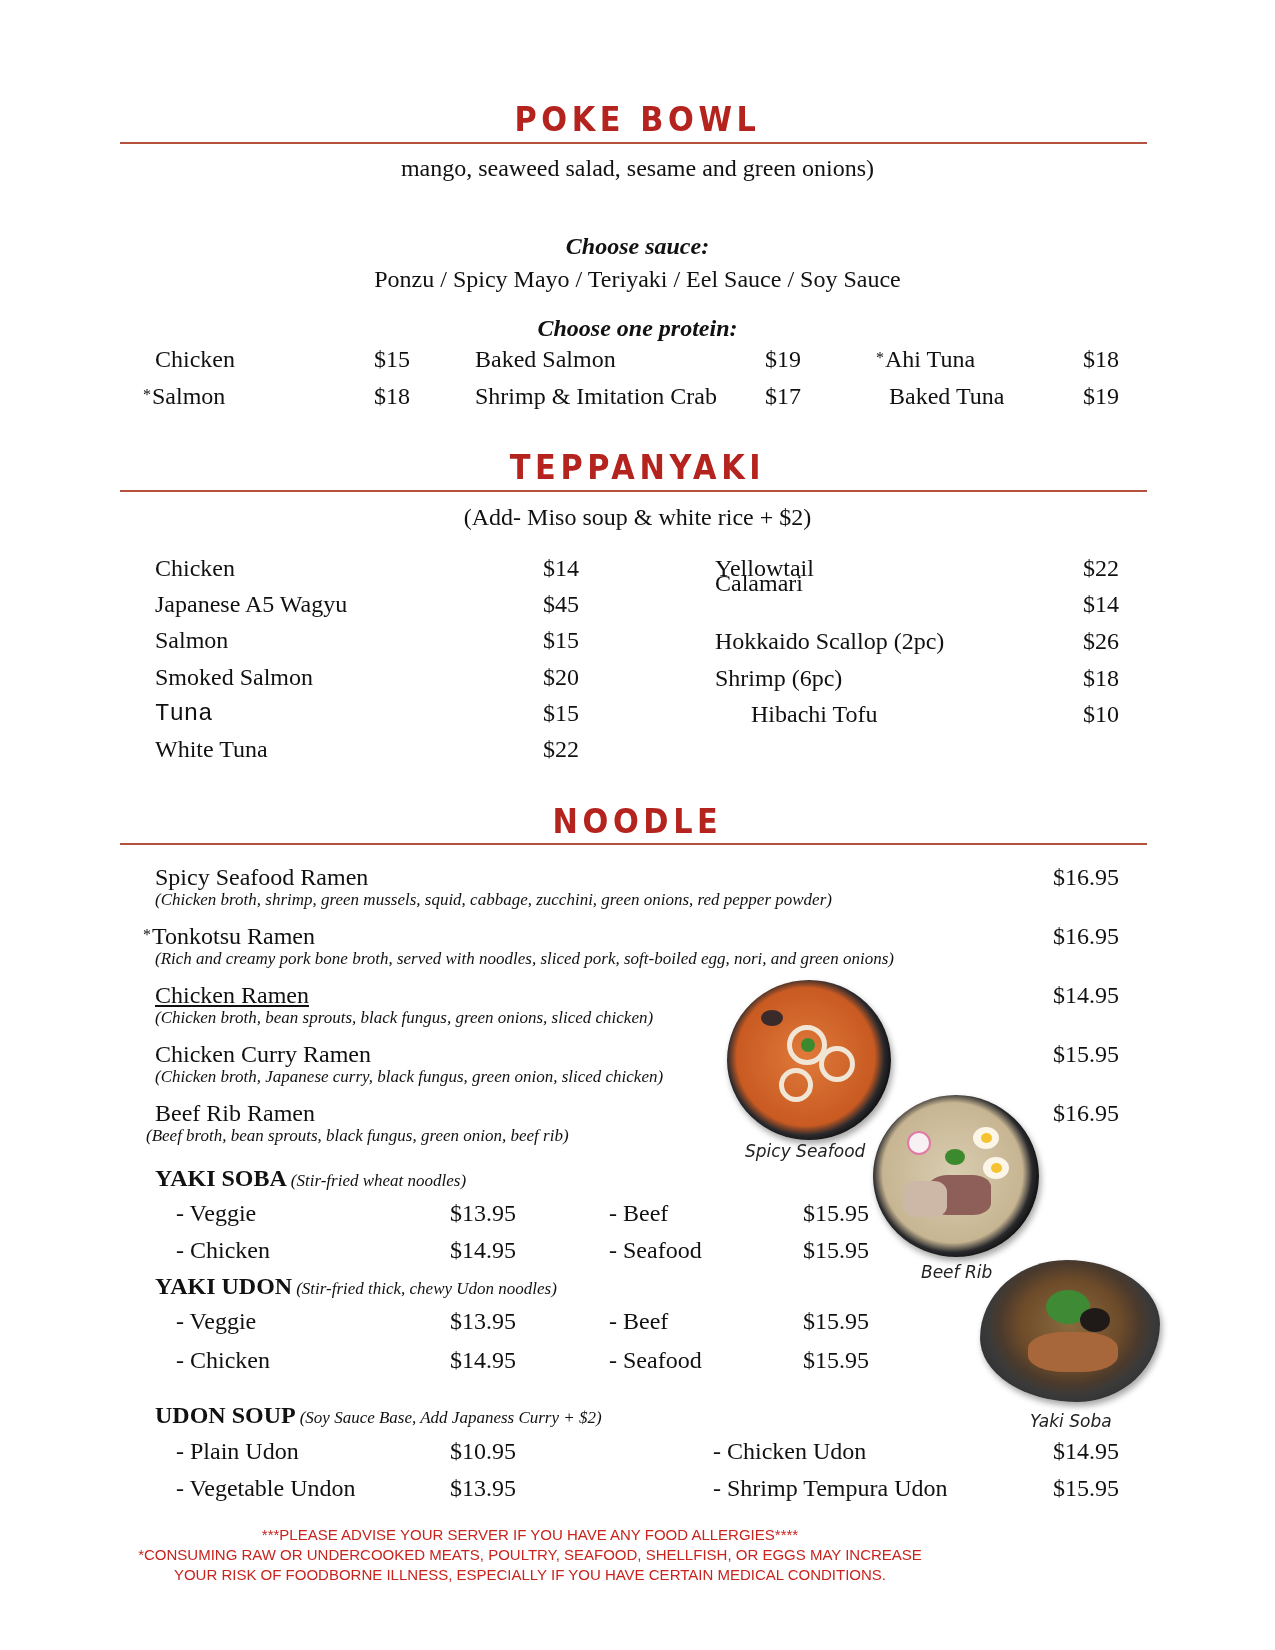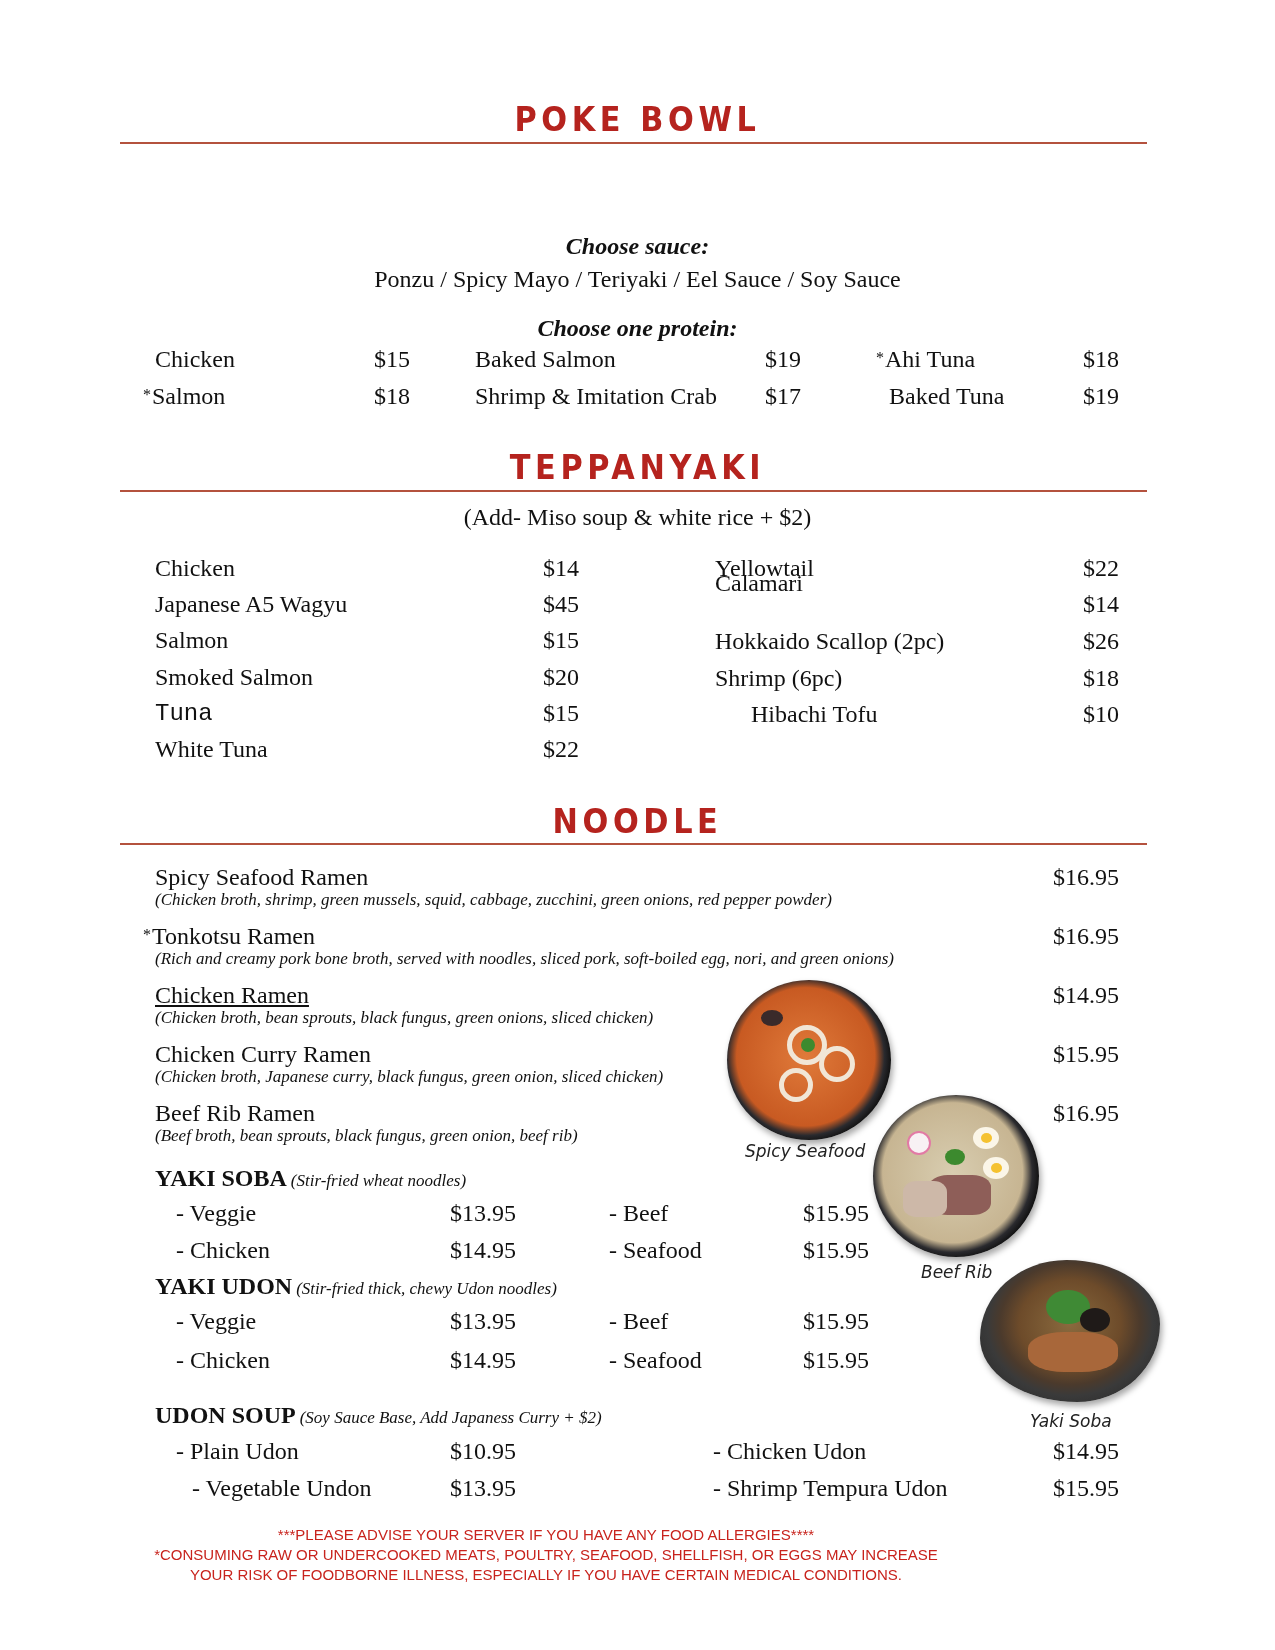--- a/index.html
+++ b/index.html
@@ -15,37 +15,38 @@
   .choose { font-size:24px; font-weight:bold; font-style:italic; }
   .item { font-size:24px; }
   .star { font-size:16px; vertical-align:4px; margin-right:1px; }
   .price { font-size:24px; }
   .nitem { font-size:24px; }
   .nsub { font-size:17px; font-style:italic; }
   .subhead { font-size:24px; font-weight:bold; }
   .subhead-note { font-size:17px; font-style:italic; font-weight:normal; }
   .caption { font-family:"DejaVu Sans", sans-serif; font-style:italic; font-size:17px; color:#222; }
   .warn { font-family:"Liberation Sans", sans-serif; color:#c8231d; font-size:15px;
-    line-height:20px; text-align:center; position:absolute; left:16px; width:1060px; }
+    line-height:20px; text-align:center; position:absolute; left:0; width:1060px; }
   
   .bowl { position:absolute; border-radius:50%;
     background:radial-gradient(circle at 48% 48%, var(--c1) 0%, var(--c2) 58%, #2a2a2e 66%, #111 72%, #0a0a0c 100%);
     box-shadow:2px 4px 6px rgba(0,0,0,0.35); }
   .plate { position:absolute; border-radius:48% 52% 46% 54% / 55% 45% 55% 45%;
     background:radial-gradient(ellipse at 50% 45%, #8a6a3e 0%, #6d4b2a 40%, #4b3a2c 55%, #3a3a3a 65%, #202020 100%);
     box-shadow:2px 4px 6px rgba(0,0,0,0.35); }
   .dot { position:absolute; border-radius:50%; }
 </style>
 </head>
 <body>
 
 <div class="section-title" style="top:100px;">POKE BOWL</div>
 <div class="rule" style="top:142px;"></div>
 
 <div class="center desc" style="top:153px;">
+  <div>mango, seaweed salad, sesame and green onions)</div>
 </div>
 <div class="center choose" style="top:233px;">Choose sauce:</div>
 <div class="center desc" style="top:264px;">Ponzu / Spicy Mayo / Teriyaki / Eel Sauce / Soy Sauce</div>
 <div class="center choose" style="top:315px;">Choose one protein:</div>
 
 <div class="abs item" style="left:155px; top:346px;"><span>Chicken</span></div>
 <div class="abs price" style="left:374px; top:346px;">$15</div>
 <div class="abs item" style="left:143px; top:383px;"><span class="star">*</span><span>Salmon</span></div>
 <div class="abs price" style="left:374px; top:383px;">$18</div>
 
@@ -103,21 +104,21 @@
 
 <div class="abs nitem" style="left:155px; top:982px;text-decoration:underline;">Chicken Ramen</div>
 <div class="abs nsub" style="left:155px; top:1008px;">(Chicken broth, bean sprouts, black fungus, green onions, sliced chicken)</div>
 <div class="abs price" style="left:1053px; top:982px;">$14.95</div>
 
 <div class="abs nitem" style="left:155px; top:1041px;">Chicken Curry Ramen</div>
 <div class="abs nsub" style="left:155px; top:1067px;">(Chicken broth, Japanese curry, black fungus, green onion, sliced chicken)</div>
 <div class="abs price" style="left:1053px; top:1041px;">$15.95</div>
 
 <div class="abs nitem" style="left:155px; top:1100px;">Beef Rib Ramen</div>
-<div class="abs nsub" style="left:155px; top:1126px;">(Beef broth, bean sprouts, black fungus, green onion, beef rib)</div>
+<div class="abs nsub" style="left:146px; top:1126px;">(Beef broth, bean sprouts, black fungus, green onion, beef rib)</div>
 <div class="abs price" style="left:1053px; top:1100px;">$16.95</div>
 
 <div class="abs" style="left:155px; top:1165px;">
   <span class="subhead">YAKI SOBA</span>
   <span class="subhead-note">(Stir-fried wheat noodles)</span>
 </div>
 <div class="abs item" style="left:176px; top:1200px;">- Veggie</div>
 <div class="abs price" style="left:450px; top:1200px;">$13.95</div>
 <div class="abs item" style="left:176px; top:1237px;">- Chicken</div>
 <div class="abs price" style="left:450px; top:1237px;">$14.95</div>
@@ -138,21 +139,21 @@
 <div class="abs price" style="left:803px; top:1308px;">$15.95</div>
 <div class="abs item" style="left:609px; top:1347px;">- Seafood</div>
 <div class="abs price" style="left:803px; top:1347px;">$15.95</div>
 
 <div class="abs" style="left:155px; top:1402px;">
   <span class="subhead">UDON SOUP</span>
   <span class="subhead-note">(Soy Sauce Base, Add Japaness Curry + $2)</span>
 </div>
 <div class="abs item" style="left:176px; top:1438px;">- Plain Udon</div>
 <div class="abs price" style="left:450px; top:1438px;">$10.95</div>
-<div class="abs item" style="left:176px; top:1475px;margin-left:16px;">- Vegetable Undon</div>
+<div class="abs item" style="left:176px; top:1475px;">- Vegetable Undon</div>
 <div class="abs price" style="left:450px; top:1475px;">$13.95</div>
 <div class="abs item" style="left:713px; top:1438px;">- Chicken Udon</div>
 <div class="abs price" style="left:1053px; top:1438px;">$14.95</div>
 <div class="abs item" style="left:713px; top:1475px;">- Shrimp Tempura Udon</div>
 <div class="abs price" style="left:1053px; top:1475px;">$15.95</div>
 
 <div class="bowl" style="left:727px; top:980px; width:164px; height:160px; --c1:#e07a3a; --c2:#c85a22;">
   <div class="dot" style="left:60px; top:45px; width:30px; height:30px; border:5px solid #f1e6d6; background:transparent;"></div>
   <div class="dot" style="left:92px; top:66px; width:26px; height:26px; border:5px solid #f1e6d6; background:transparent;"></div>
   <div class="dot" style="left:52px; top:88px; width:24px; height:24px; border:5px solid #f1e6d6; background:transparent;"></div>

